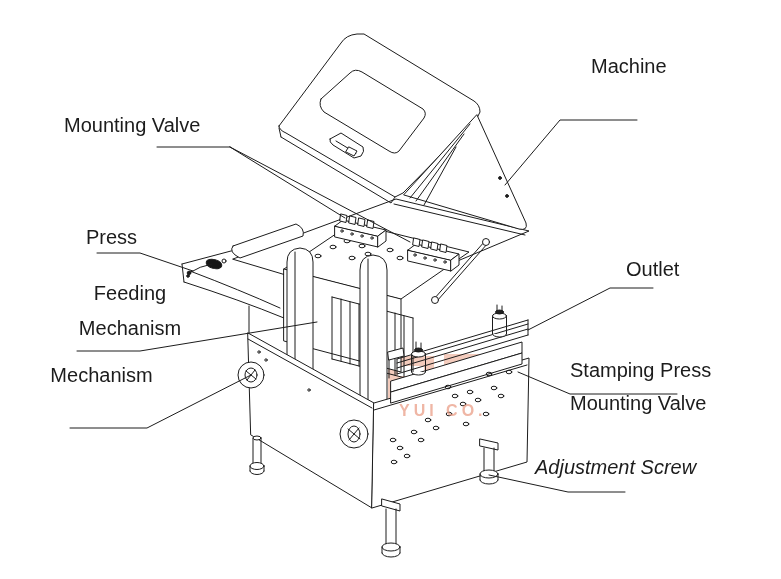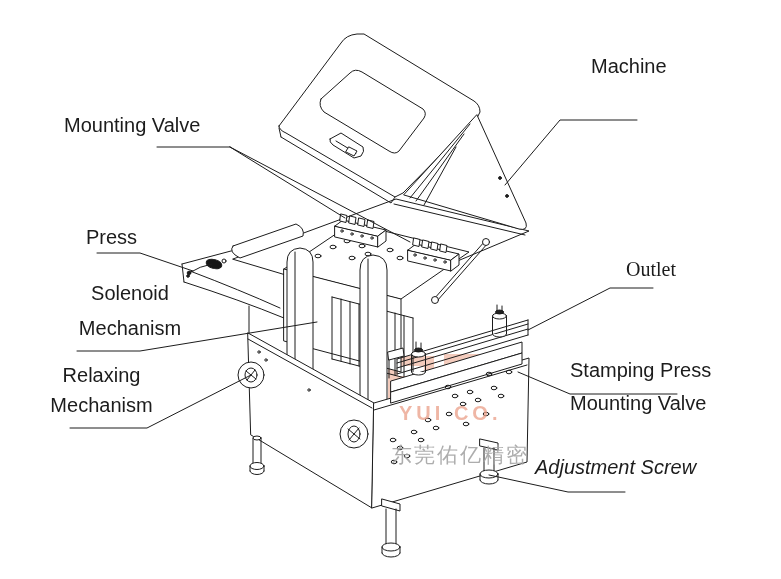--- a/index.html
+++ b/index.html
@@ -12,21 +12,21 @@
     position:absolute;color:#1c1c1c;font-size:20px;line-height:34px;
     white-space:nowrap;letter-spacing:0px;
   }
   .lbl.center{text-align:center;}
   .lbl span{display:block;}
   .wm-cn{
     position:absolute;left:391px;top:441px;font-size:21px;letter-spacing:2px;
     color:#a5a5a5;opacity:.9;white-space:nowrap;
   }
   .wm-yui{
-    position:absolute;left:399px;top:402px;font-size:20px;font-weight:bold;
+    position:absolute;left:399px;top:402px;font-size:16px;font-weight:bold;
     letter-spacing:4px;color:#ea9e87;opacity:.75;white-space:nowrap;
   }
 </style>
 </head>
 <body>
 
 <div id="stage">
 
   <svg id="drawing" width="781" height="579" viewBox="0 0 781 579" fill="none" stroke="#1c1c1c" stroke-width="1" stroke-linejoin="round" stroke-linecap="round">
 
@@ -289,34 +289,32 @@
 
   <div class="lbl" style="left:64px;top:108px;">Mounting Valve</div>
 
   <div class="lbl" style="left:591px;top:48px;line-height:36px;">
     <span>Machine</span>
   </div>
 
   <div class="lbl" style="left:86px;top:220px;">Press</div>
 
   <div class="lbl center" style="left:60px;top:276px;width:140px;line-height:35px;">
-    <span>Solenoid</span>
+    <span>Feeding</span>
     <span>Mechanism</span>
   </div>
 
-  <div class="lbl" style="left:626px;top:252px;font-family:Liberation Serif, serif;">Outlet</div>
+  <div class="lbl" style="left:626px;top:252px;">Outlet</div>
 
   <div class="lbl" style="left:570px;top:326px;line-height:33px;margin-top:28px;">
     <span>Stamping Press</span>
     <span>Mounting Valve</span>
   </div>
 
   <div class="lbl center" style="left:29px;top:360px;width:145px;line-height:30px;">
-    <span>Relaxing</span>
     <span>Mechanism</span>
   </div>
 
   <div class="lbl" style="left:535px;top:450px;font-style:italic;">Adjustment Screw</div>
 
   <div class="wm-yui">YUI CO.</div>
-  <div class="wm-cn">东莞佑亿精密</div>
 
 </div>
 
 </body></html>

